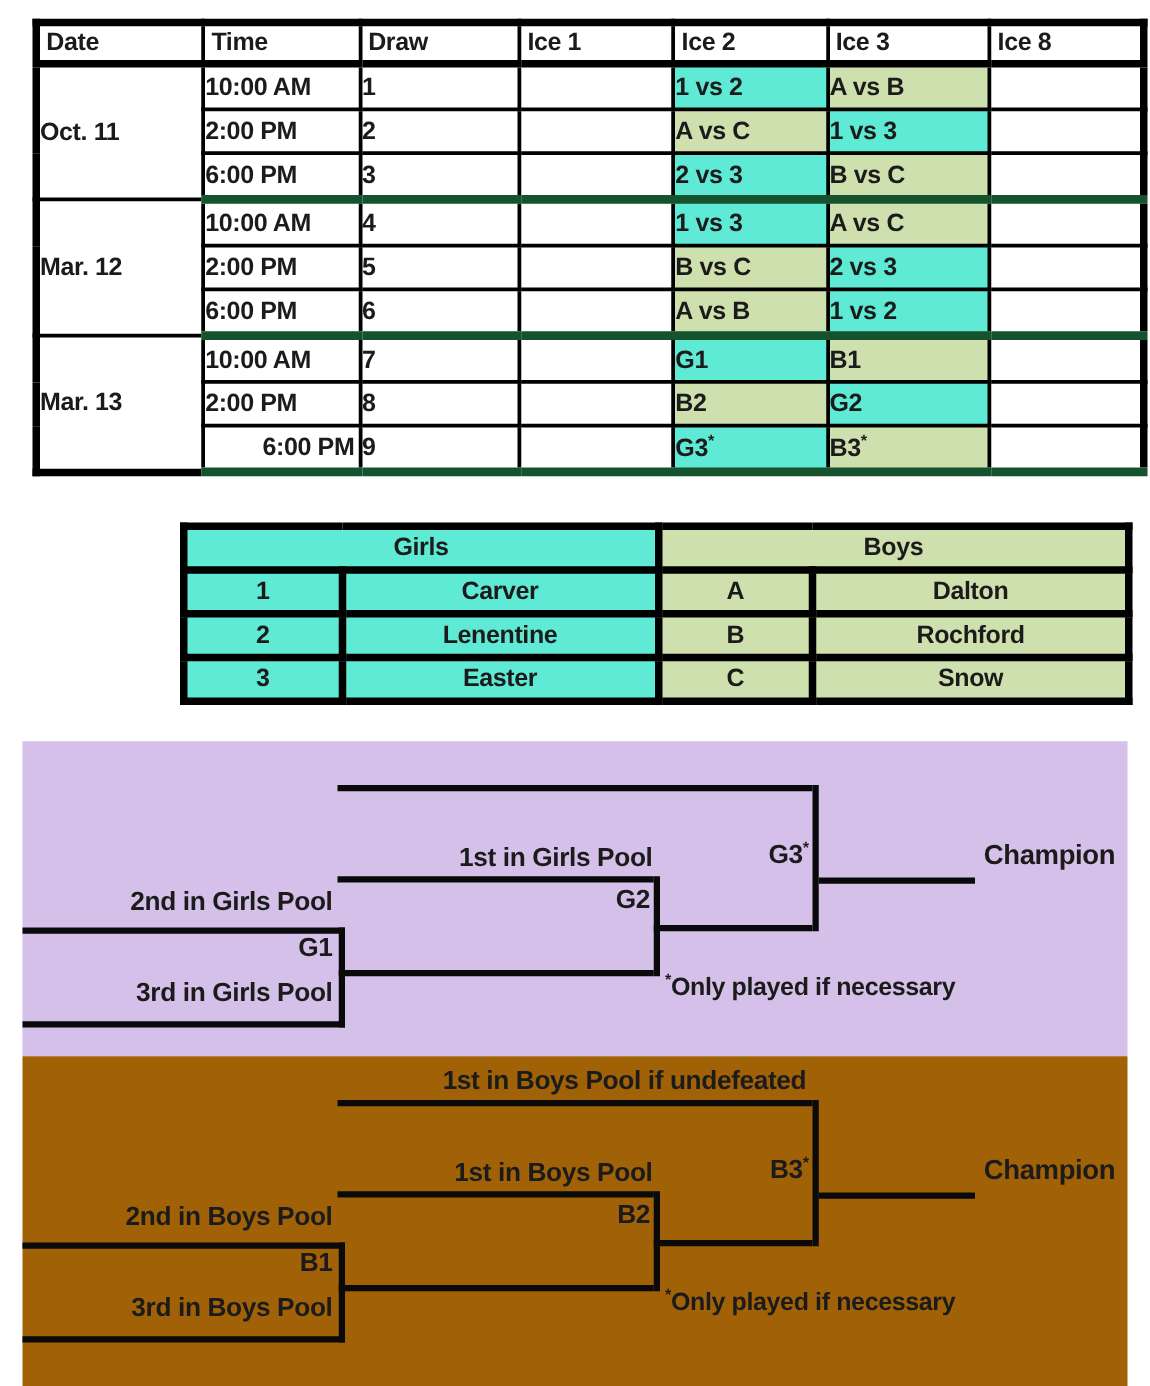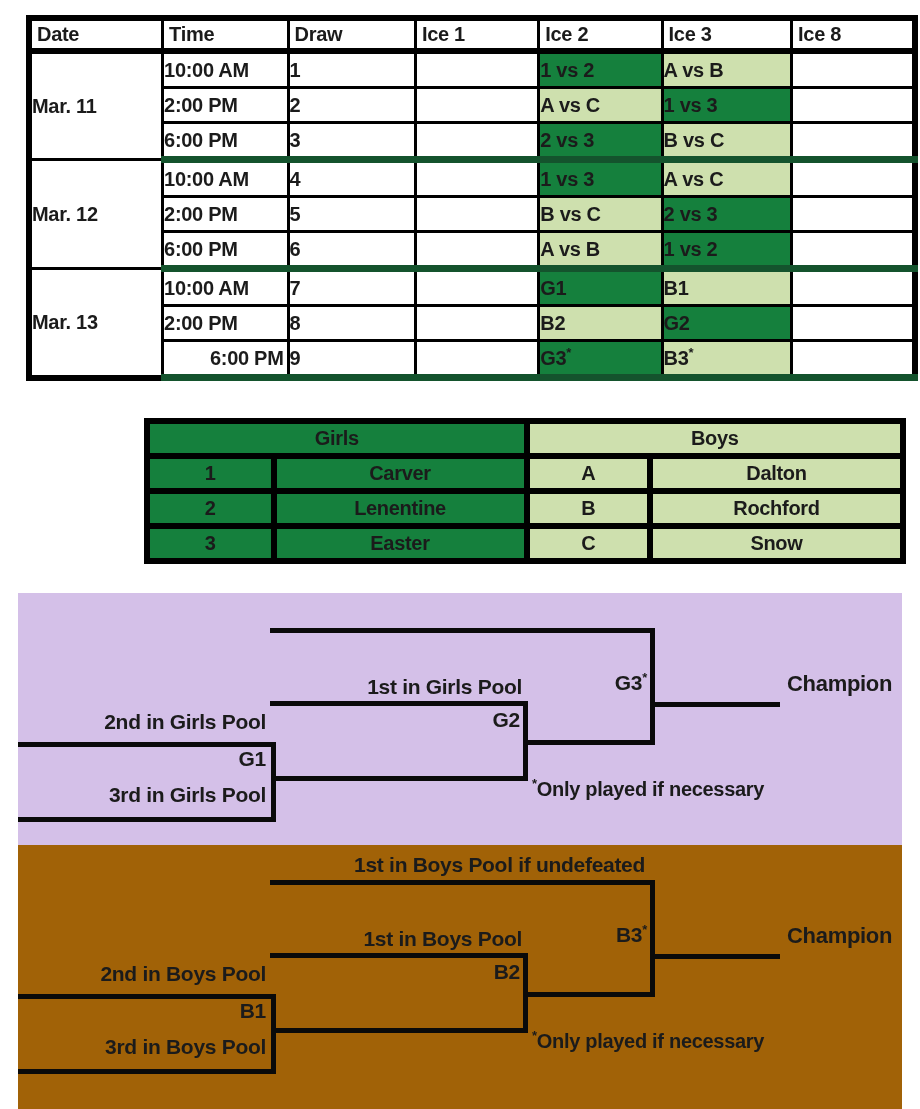--- a/index.html
+++ b/index.html
@@ -13,21 +13,21 @@
   #schedule{position:absolute;left:14px;top:15px;width:892px;border:6px solid #000;margin-left:12px;}
   #schedule th{
     border:3px solid #000;border-bottom:6px solid #000;
     height:27px;font-size:20px;text-align:left;padding:0 0 0 5px;
   }
   #schedule td{
     border:3px solid #000;height:32px;font-size:20px;padding:0;
   }
   #schedule tr.grp td{border-bottom:7px solid #14532d;}
   #schedule td.t-right{text-align:right;padding-right:3px;}
-  .purple{background:#15803d;}
+  .purple{background:#5eead4;}
   .green{background:#cee0ae;}
   .sup{font-size:13px;vertical-align:super;line-height:1;}
   
   #pools{position:absolute;left:144px;top:418px;width:762px;border:6px solid #000;}
   #pools td{border:6px solid #000;height:29px;font-size:20px;text-align:center;padding:0;}
   
   .bracket{position:absolute;left:18px;width:884px;}
   #girls-bracket{top:593px;height:252px;background:#d4c0e8;}
   #boys-bracket{top:845px;height:290px;background:#a16207;}
   .h,.v{position:absolute;background:#0a0a0a;}
@@ -73,21 +73,21 @@
     <th>Date</th>
     <th>Time</th>
     <th>Draw</th>
     <th>Ice 1</th>
     <th>Ice 2</th>
     <th>Ice 3</th>
     <th>Ice 8</th>
   </tr>
 
   <tr>
-    <td rowspan="3">Mar. 11</td>
+    <td rowspan="3">Oct. 11</td>
     <td>10:00 AM</td>
     <td>1</td>
     <td></td>
     <td class="purple"><span>1 vs 2</span></td>
     <td class="green"><span>A vs B</span></td>
     <td></td>
   </tr>
   <tr>
     <td>2:00 PM</td>
     <td>2</td>

